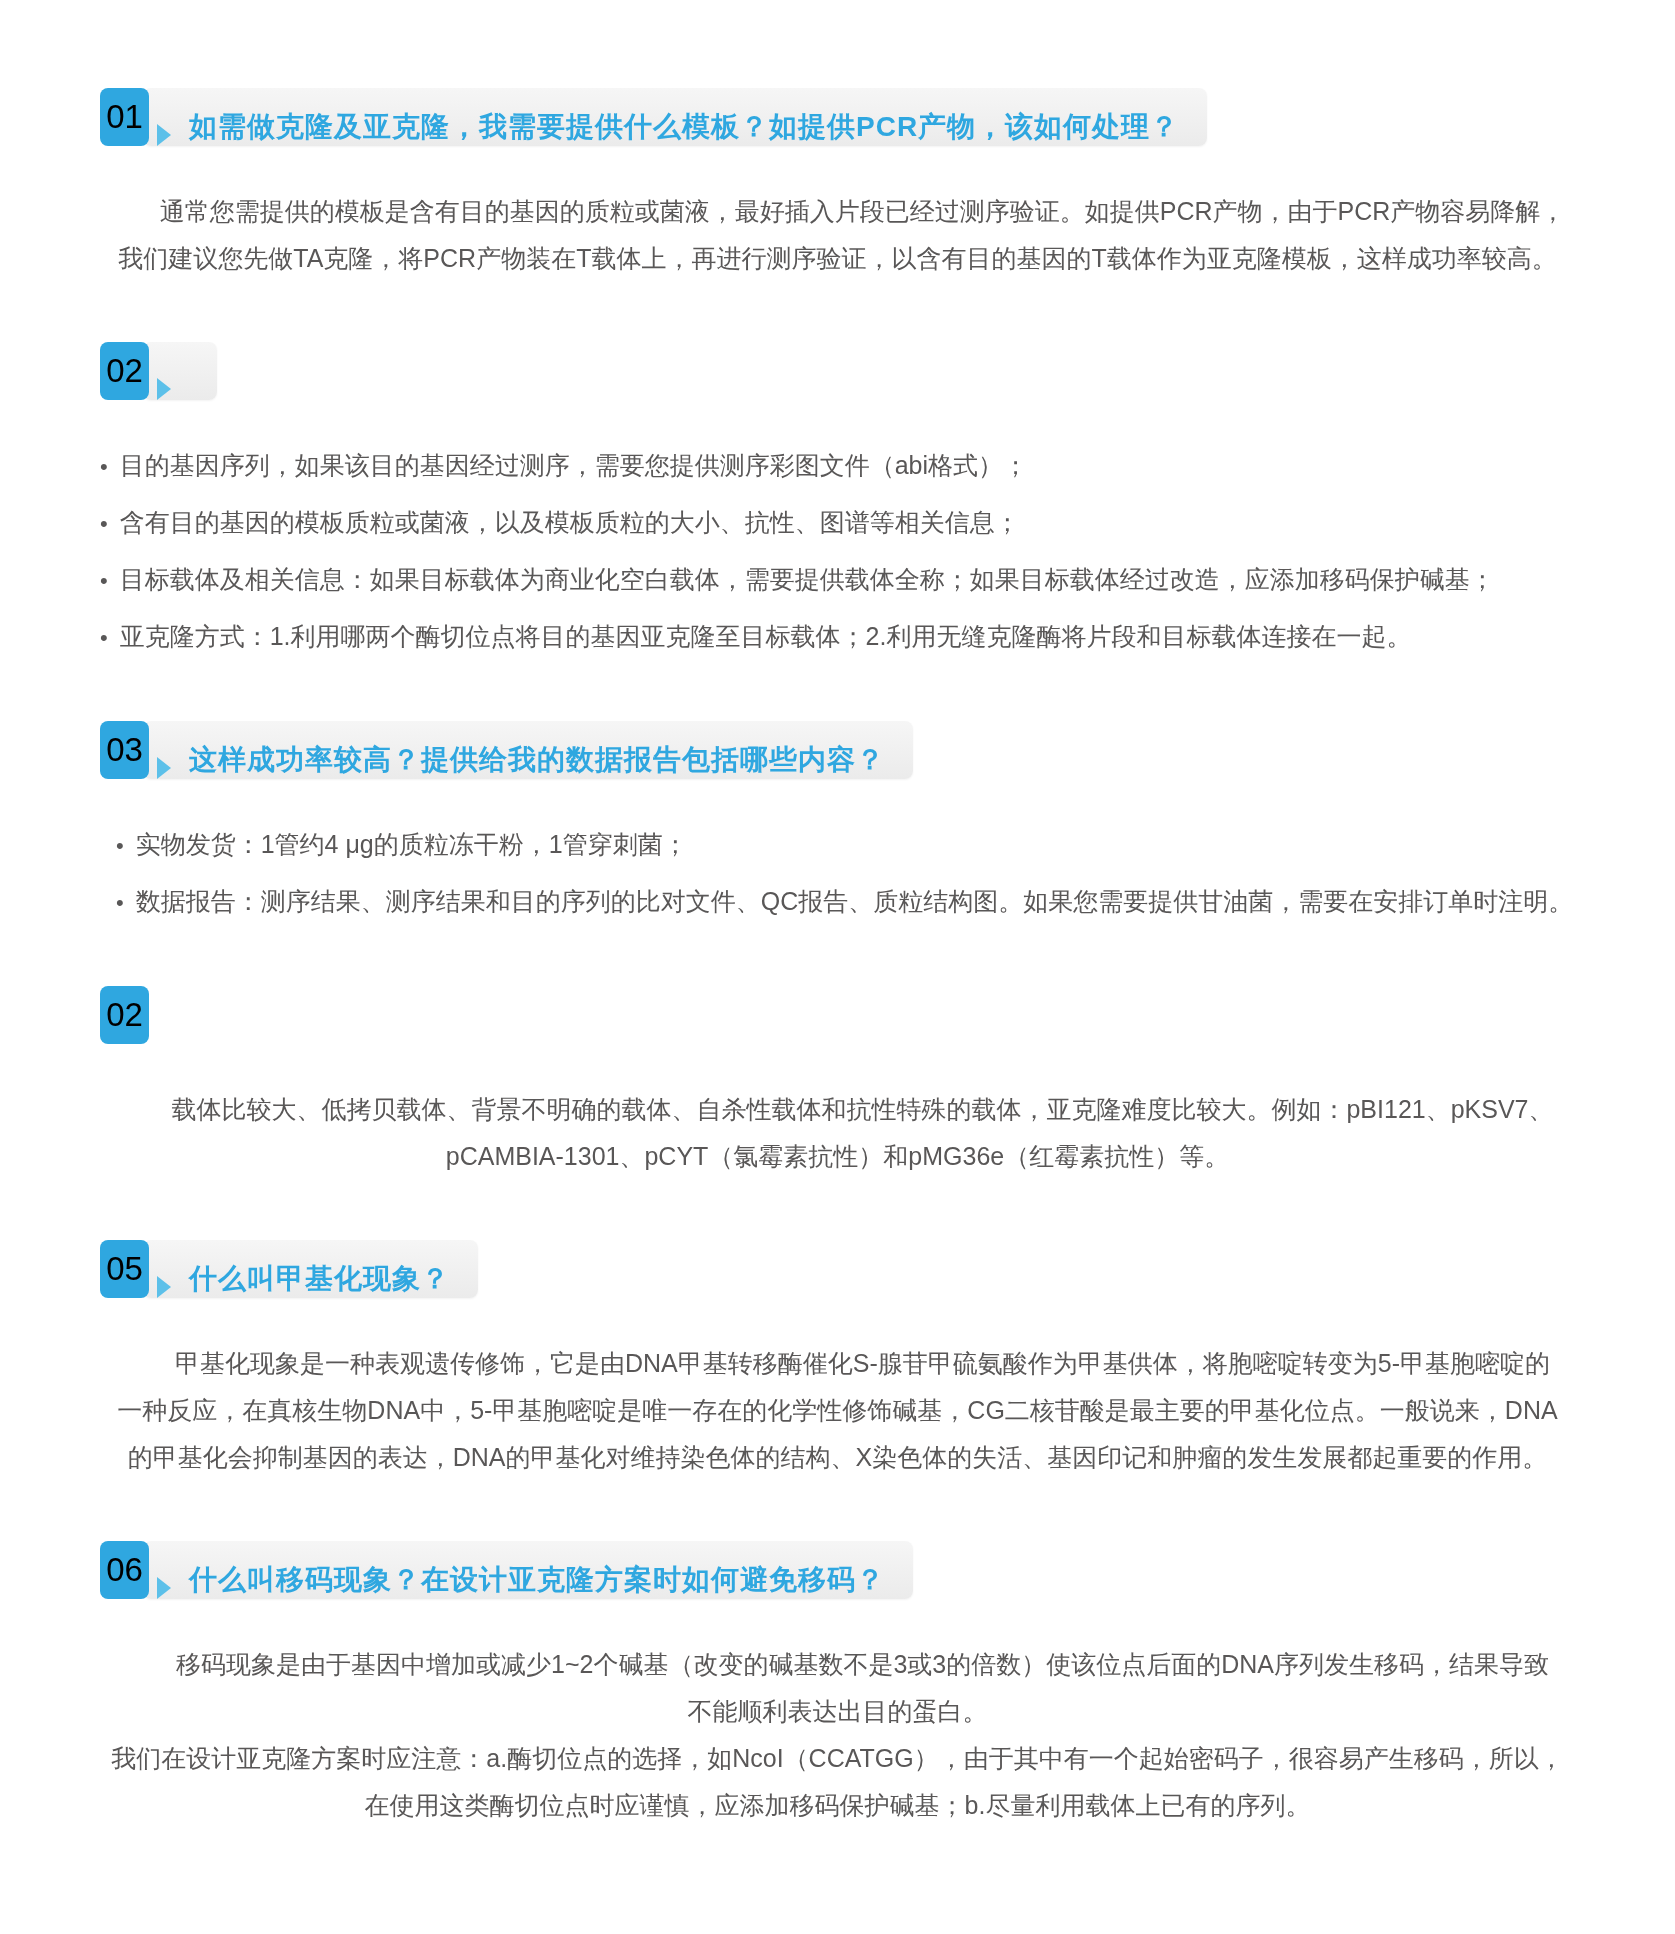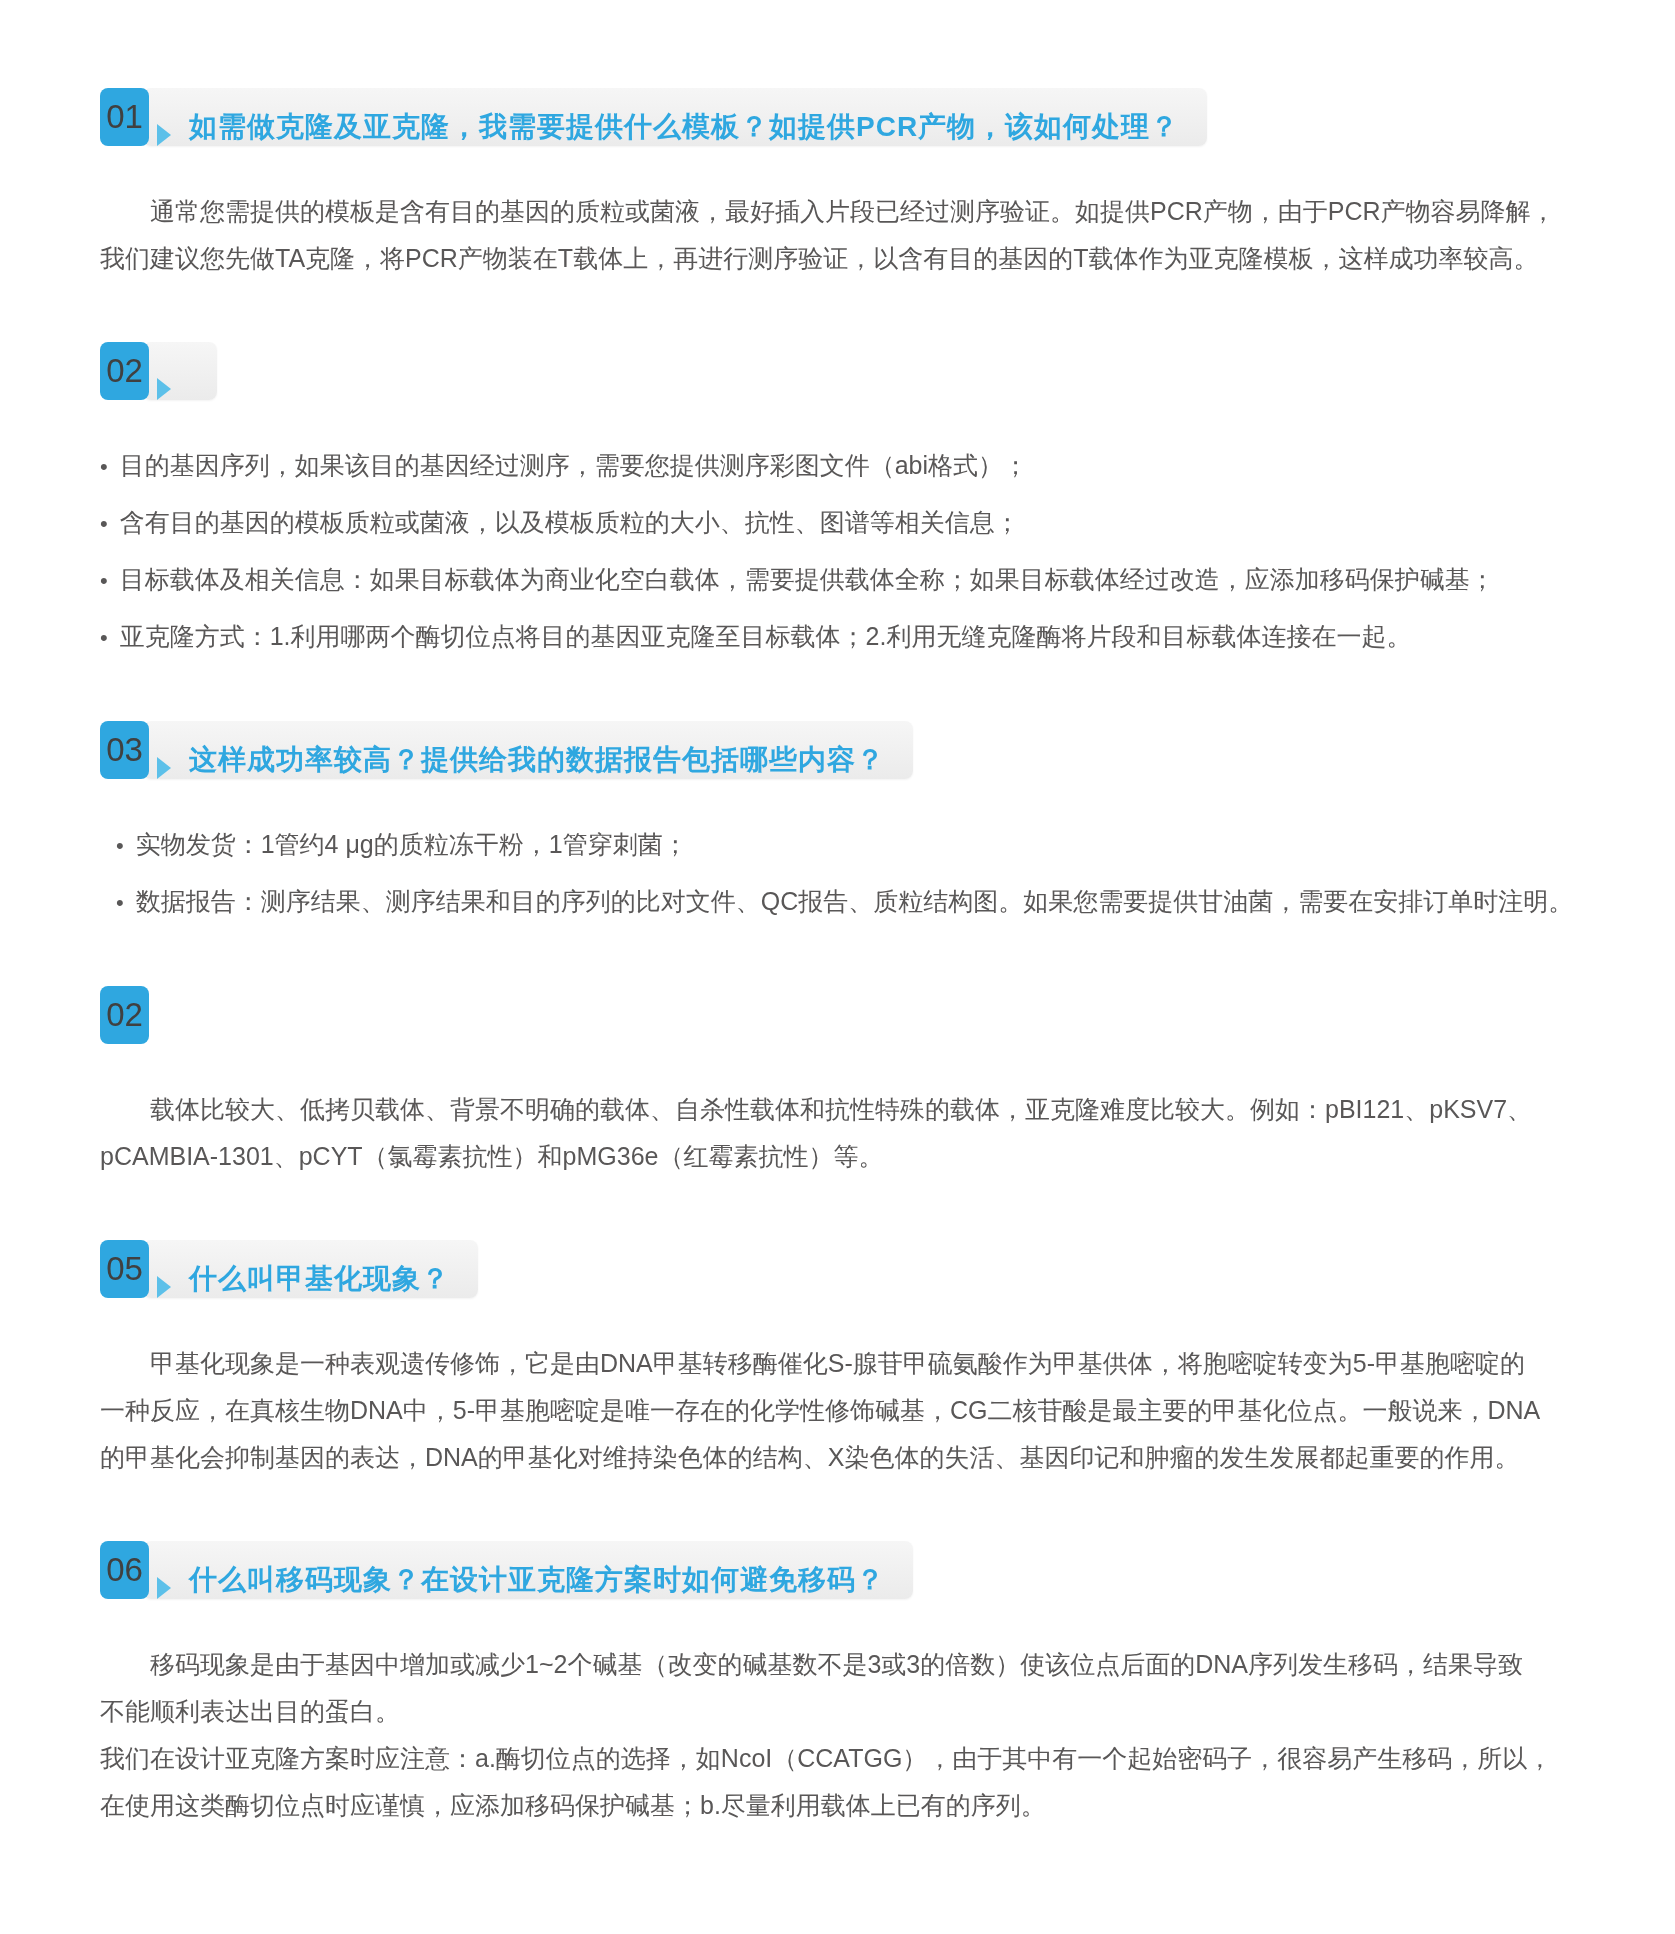--- a/index.html
+++ b/index.html
@@ -28,21 +28,21 @@
     display:flex;
     align-items:stretch;
     height:58px;
     margin-bottom:42px;
   }
   .badge{
     flex:0 0 auto;
     width:49px;
     height:58px;
     background:var(--accent);
-    color:#404040;
+    color:#000000;
     border-radius:8px;
     display:flex;
     align-items:center;
     justify-content:center;
     font-size:33px;
     font-weight:400;
     position:relative;
     z-index:2;
     letter-spacing:0px;
   }
@@ -63,21 +63,21 @@
     margin-right:18px;
     flex:0 0 auto;
   }
   .sec-title{
     color:var(--title);
     font-size:28px;
     font-weight:bold;
     letter-spacing:1px;
     white-space:nowrap;
   }
-  .sec-body{color:var(--body);}
+  .sec-body{color:var(--body);text-align:center;}
   .sec-body.paragraph .body-line{
     font-size:25px;
     line-height:47px;
     white-space:nowrap;
   }
   .sec-body.paragraph .body-line.indent{padding-left:50px;}
   .sec-body.bullets .bullet-row{
     font-size:25px;
     line-height:47px;
     margin-bottom:9px;

